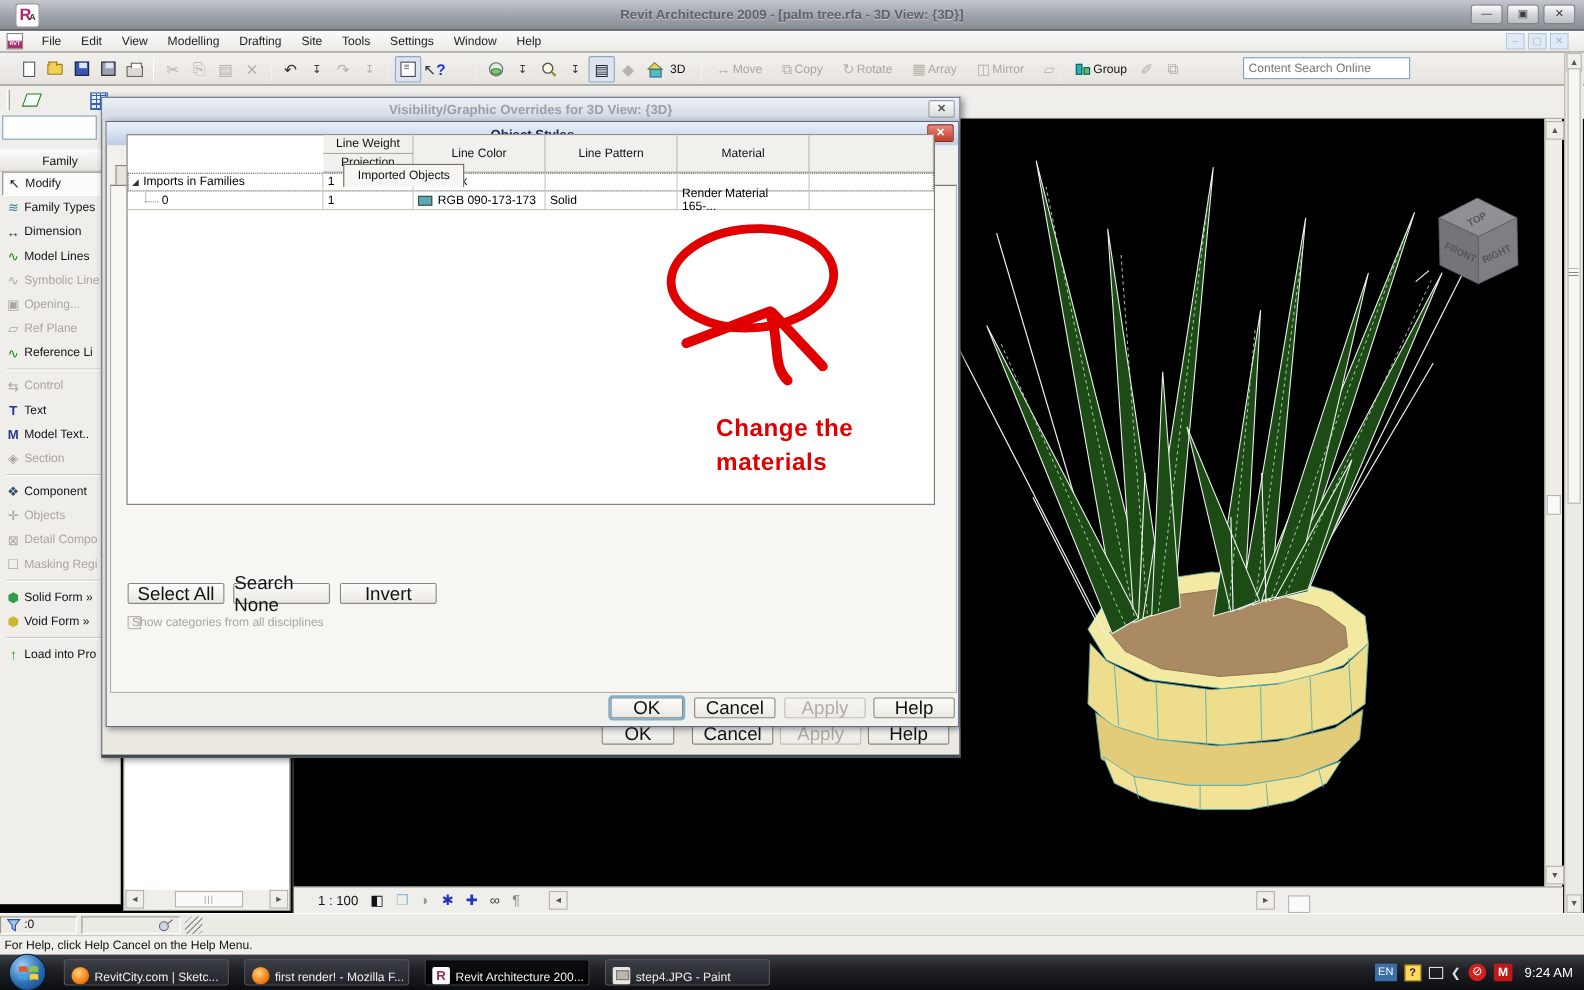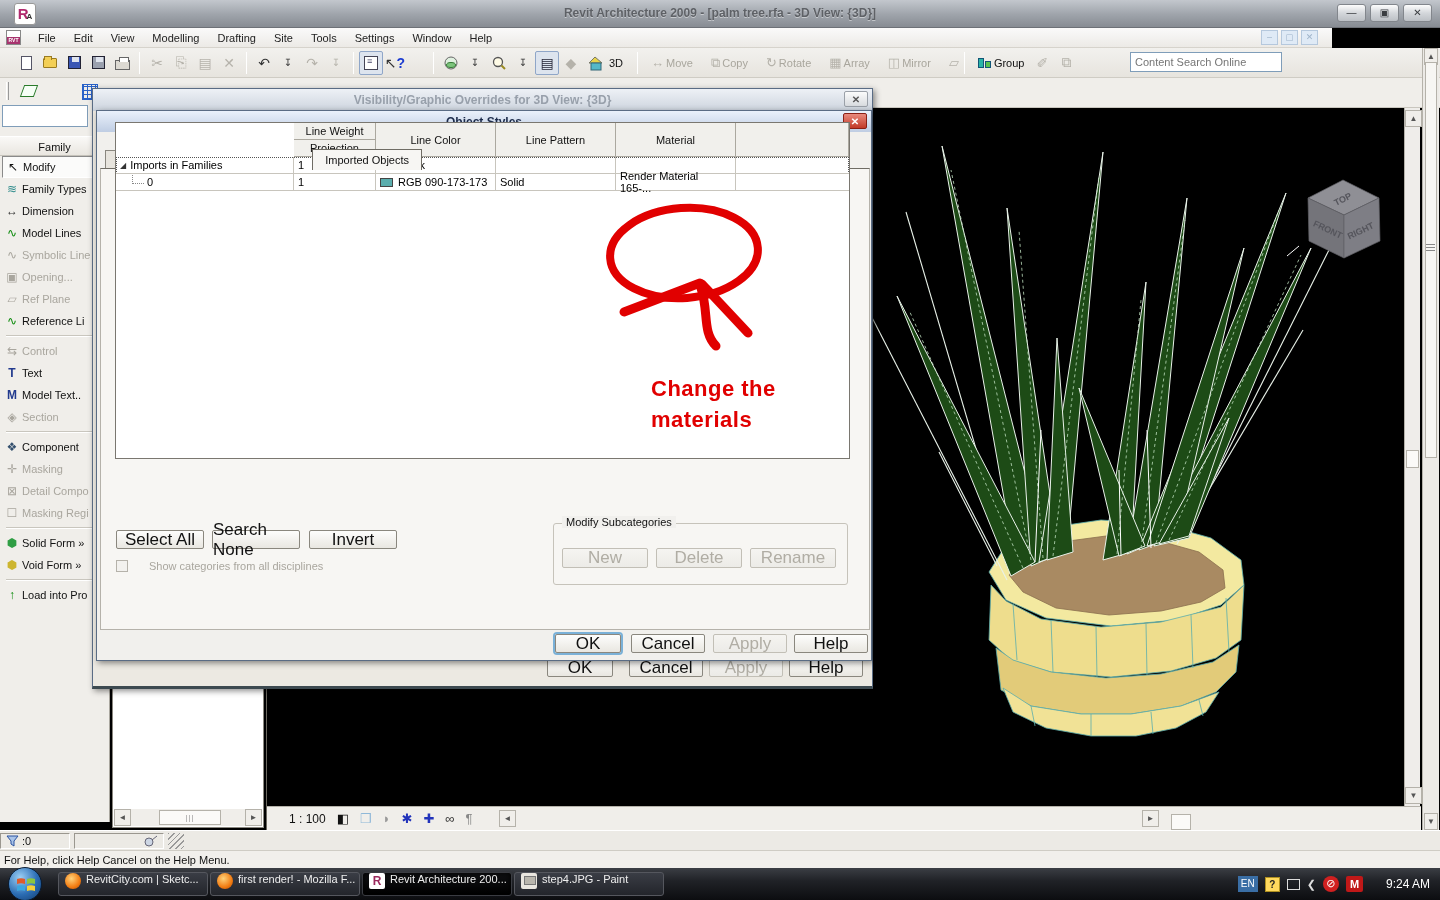--- a/index.html
+++ b/index.html
@@ -6,21 +6,21 @@
   html,body{width:1440px;height:900px;overflow:hidden;font-family:"Liberation Sans",sans-serif;font-size:11px;background:#000;}
   .abs{position:absolute;}
   
   .titlebar{left:0;top:0;width:1440px;height:28px;background:linear-gradient(#c3c7cd,#9ea3aa 55%,#878c93);border-bottom:1px solid #6d7177;}
   .app-logo{left:14px;top:3px;width:22px;height:22px;background:#fff;border:1px solid #999;border-radius:3px;color:#b02a6e;font-weight:bold;font-size:15px;text-align:center;line-height:20px;}
   .app-logo small{font-size:8px;color:#333;margin-left:-2px;}
   .title-text{left:0;top:6px;width:100%;text-align:center;color:#5e6166;font-size:12px;font-weight:bold;text-shadow:0 1px 0 rgba(255,255,255,.45);}
   .winbtns{right:8px;top:4px;display:flex;gap:4px;position:absolute;}
   .winbtn{width:29px;height:18px;background:linear-gradient(#fdfdfd,#d4d7db 50%,#bcc0c5);border:1px solid #82868c;border-radius:3px;color:#3a3d41;font-size:10px;text-align:center;line-height:16px;}
   
-  .menubar{left:0;top:28px;width:1332px;height:20px;background:linear-gradient(#fafafa,#eceae6);border-bottom:1px solid #d6d3cc;display:flex;align-items:center;}
+  .menubar{left:0;top:28px;width:1440px;height:20px;background:linear-gradient(#fafafa,#eceae6);border-bottom:1px solid #d6d3cc;display:flex;align-items:center;}
   .rvt-icon{width:15px;height:15px;margin:0 8px 0 6px;background:#fff;border:1px solid #888;position:relative;font-size:5px;color:#fff;}
   .rvt-icon i{position:absolute;left:0;bottom:0;width:100%;height:7px;background:#a8336e;font-style:normal;text-align:center;line-height:7px;font-weight:bold;}
   .menu-item{padding:2px 9px;color:#222;}
   .mdi-btns{position:absolute;right:14px;top:2px;display:flex;gap:3px;}
   .mdi-btn{width:17px;height:15px;background:#dfeaf6;border:1px solid #b5c8dd;color:#9fb4ca;font-size:9px;text-align:center;line-height:13px;}
   
   .toolbar{left:0;top:48px;width:1440px;height:30px;background:linear-gradient(#f2f1ee,#e7e4de);border-bottom:1px solid #cfccc4;display:flex;align-items:center;}
   .tbtn{width:24px;height:24px;display:inline-flex;align-items:center;justify-content:center;font-size:14px;color:#333;}
   .tbtn.dim{color:#b5b2aa;}
   .tbtn.pressed{background:#dde4ee;border:1px solid #8fa6c8;border-radius:2px;}
@@ -111,34 +111,34 @@
   
   .anno-svg{left:0;top:0;width:1440px;height:900px;pointer-events:none;z-index:60;}
   .anno-text{z-index:61;font-weight:bold;font-size:22px;letter-spacing:.5px;}
   
   .statusbar{left:0;top:830px;width:1440px;height:20px;background:#eceae5;border-top:1px solid #fff;display:flex;align-items:center;color:#111;}
   .status-panel{border:1px solid;border-color:#9a978f #fff #fff #9a978f;height:16px;display:flex;align-items:center;padding:0 5px;}
   .helpbar{left:0;top:850px;width:1440px;height:18px;background:#f1efeb;border-top:1px solid #cfccc4;display:flex;align-items:center;color:#111;padding-left:4px;}
   .taskbar{left:0;top:868px;width:1440px;height:32px;background:linear-gradient(#3b3e44,#202227 40%,#0c0d10);display:flex;align-items:center;z-index:70;}
   .orb{width:34px;height:34px;margin:0 16px 0 8px;border-radius:50%;background:radial-gradient(circle at 35% 30%,#9cd0f5,#2b6db4 55%,#123a6b);border:1px solid #0a1c33;position:relative;}
   .orb svg{position:absolute;left:8px;top:9px;}
-  .task{height:24px;width:150px;margin-right:2px;border-radius:3px;background:linear-gradient(#3a3d45,#23252b);border:1px solid #55575e;display:flex;align-items:flex-start;color:#eee;padding:0 6px;overflow:hidden;white-space:nowrap;}
+  .task{height:24px;width:150px;margin-right:14px;border-radius:3px;background:linear-gradient(#3a3d45,#23252b);border:1px solid #55575e;display:flex;align-items:flex-end;color:#eee;padding:0 6px;overflow:hidden;white-space:nowrap;}
   .task.active{background:linear-gradient(#101114,#000);border-color:#3a3c42;box-shadow:inset 0 0 6px #000;}
   .ticon{width:16px;height:16px;flex:0 0 16px;margin-right:5px;border-radius:2px;}
   .firefox-icon{border-radius:50%;background:radial-gradient(circle at 40% 35%,#ffd27a,#f27c12 60%,#b34a00);}
   .revit-icon{background:#fff;color:#9c2a5e;font-weight:bold;font-size:12px;text-align:center;line-height:16px;}
   .paint-icon{background:#e9e6df;position:relative;}
   .paint-icon::before{content:"";position:absolute;left:3px;top:3px;width:10px;height:7px;background:#b9b6ad;border:1px solid #777;}
   .tray{margin-left:auto;display:flex;align-items:center;gap:7px;padding-right:10px;color:#fff;}
   .tray-en{width:20px;height:16px;background:#3a6ea5;color:#fff;text-align:center;line-height:16px;font-size:10px;}
   .tray-q{width:15px;height:15px;background:#ffd95e;border:1px solid #b09020;color:#222;font-weight:bold;text-align:center;line-height:14px;font-size:10px;}
   .tray-win{width:13px;height:11px;border:1px solid #ddd;position:relative;}
   .tray-block{width:16px;height:16px;border-radius:50%;background:#d02020;color:#fff;text-align:center;line-height:15px;font-size:11px;}
   .tray-m{width:17px;height:16px;background:#c01818;border-radius:2px;color:#fff;font-weight:bold;text-align:center;line-height:16px;font-size:11px;}
-  .tray-time{font-size:12px;margin-left:16px;}
+  .tray-time{font-size:12px;margin-left:4px;}
 </style>
 </head>
 <body>
 
 <div class="abs titlebar">
   <div class="abs app-logo"><span>R</span><small>A</small></div>
   <div class="abs title-text">Revit Architecture 2009 - [palm tree.rfa - 3D View: {3D}]</div>
   <div class="winbtns">
     <div class="winbtn">—</div>
     <div class="winbtn">▣</div>
@@ -316,21 +316,21 @@
         <span class="ic" style="color: rgb(169, 166, 158);">◈</span>
         <span>Section</span>
       </div>
       <div class="db-sep" style="top: 275px;"></div>
       <div class="db-item" style="top: 280px;">
         <span class="ic" style="color: rgb(52, 80, 110);">❖</span>
         <span>Component</span>
       </div>
       <div class="db-item disabled" style="top: 302px;">
         <span class="ic" style="color: rgb(169, 166, 158);">✛</span>
-        <span>Masking</span>
+        <span>Objects</span>
       </div>
       <div class="db-item disabled" style="top: 324px;">
         <span class="ic" style="color: rgb(169, 166, 158);">⊠</span>
         <span>Detail Compo</span>
       </div>
       <div class="db-item disabled" style="top: 346px;">
         <span class="ic" style="color: rgb(169, 166, 158);">☐</span>
         <span>Masking Regi</span>
       </div>
       <div class="db-sep" style="top: 371px;"></div>
@@ -530,28 +530,22 @@
     <div class="cell" style="left:500px;top:51px;width:120px;">
         <span>Render Material 165-...</span>
       </div>
     <div class="cell" style="left:620px;top:51px;width:113px;border-right:none;"></div>
   </div>
 
   <div class="btn abs" style="left:19px;top:419px;width:88px;height:19px;">Select All</div>
   <div class="btn abs" style="left:115px;top:419px;width:88px;height:19px;">Search None</div>
   <div class="btn abs" style="left:212px;top:419px;width:88px;height:19px;">Invert</div>
   <div class="chk" style="left:19px;top:449px;"></div>
-  <div class="abs" style="left:52px;top:449px;color:#a9a69e;text-align:right;">Show categories from all disciplines</div>
-
-  <div class="groupbox" style="left:456px;top:412px;width:295px;height:62px;">
-    <span class="gb-title">Modify Subcategories</span>
-    <div class="btn disabled abs" style="left:8px;top:24px;width:86px;height:20px;">New</div>
-    <div class="btn disabled abs" style="left:102px;top:24px;width:86px;height:20px;">Delete</div>
-    <div class="btn disabled abs" style="left:196px;top:24px;width:86px;height:20px;">Rename</div>
-  </div>
+  <div class="abs" style="left:23px;top:449px;color:#a9a69e;text-align:right;">Show categories from all disciplines</div>
+
 
   <div id="front-footer">
       <div class="btn abs focused" style="left: 458px; top: 523px; width: 66px; height: 19px;">OK</div>
       <div class="btn abs" style="left: 534px; top: 523px; width: 74px; height: 19px;">Cancel</div>
       <div class="btn abs disabled" style="left: 616px; top: 523px; width: 74px; height: 19px;">Apply</div>
       <div class="btn abs" style="left: 697px; top: 523px; width: 74px; height: 19px;">Help</div>
     </div>
 </div>
 
 <svg class="abs anno-svg">

